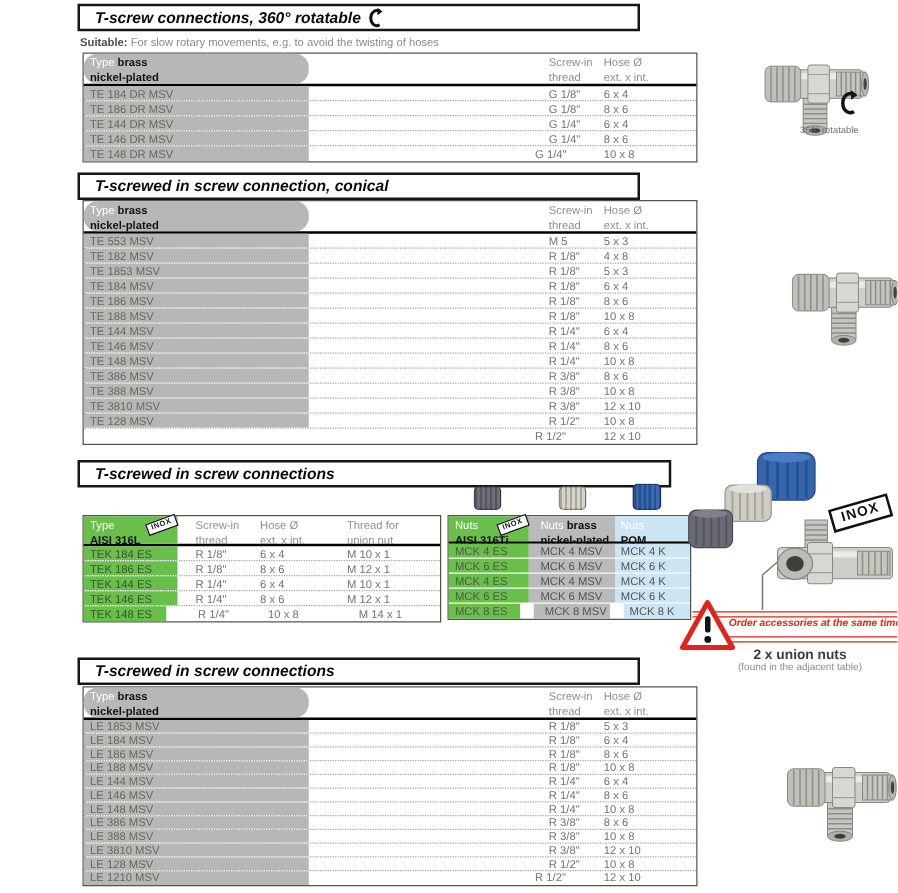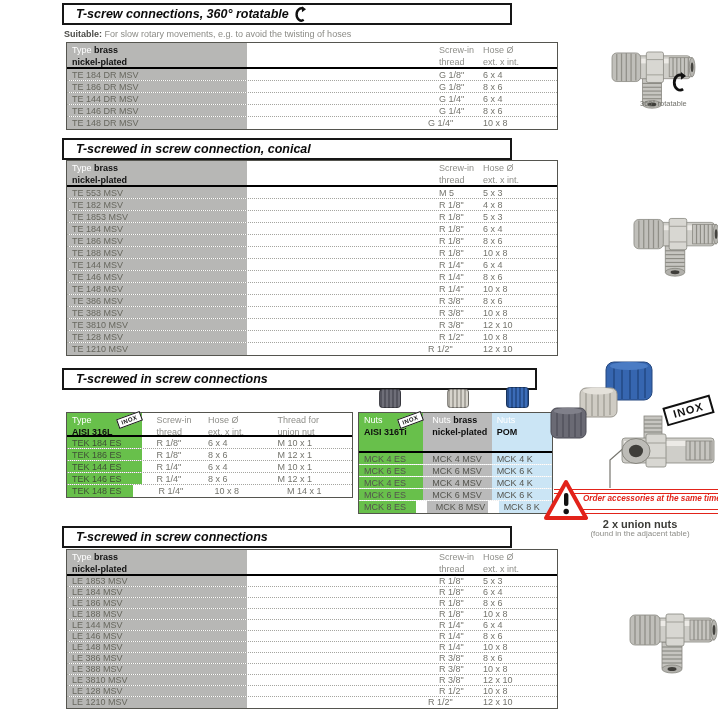--- a/index.html
+++ b/index.html
@@ -19,21 +19,21 @@
   }
 
   .suitable { position:absolute; left:64px; font-size:9px; color:#8b8b86; }
   .suitable b { color:#4c4c48;text-align:center; }
 
   
   .tbl { position:absolute; left:66px; width:492px; border:1px solid #55554f; background:#fff; }
   .thead { display:flex; border-bottom:2px solid #000; height:26px; }
   .thead .hc { font-size:9px; line-height:11.5px; padding-top:2px; color:#8f8f8a; }
   .col-type { width:180px; background:#b7b7b5; padding-left:5px; }
-  .thead .col-type { color:#fff; }
+  .thead .col-type { color:#fff;border-radius:11px; }
   .thead .col-type b { color:#121212; }
   .col-sp { flex:1; }
   .col-thread { width:44px; }
   .col-hose { width:74px; }
   .tr { display:flex; height:12px; line-height:12px; font-size:9px; color:#74746d;
         border-bottom:1px dotted #a5a5a0; align-items:stretch; }
   .tr:last-child { border-bottom:none;gap:11px; }
   .tr .col-type { color:#68685f; }
   .rows-s4 .tr { height:11px; line-height:11px; }
 
@@ -43,21 +43,21 @@
   .cL1 { width:76px; background:#68c04b; padding-left:5px; position:relative; }
   .thead .cL1 { color:#fff; }
   .thead .cL1 b { color:#0e0e0e; }
   .cL2 { width:66px; padding-left:14px; }
   .cL3 { width:62px; }
   .cL4 { width:83px; padding-left:8px; }
   .tblL .tr .cL1 { color:#3f4f36; }
 
   
   .tblR { position:absolute; left:358px; top:412px; width:195px; border:1px solid #55554f; background:#fff; }
-  .tblR .thead { height:40px; }
+  .tblR .thead { height:22px; }
   .cR1 { width:65px; background:#68c04b; padding-left:5px; position:relative; }
   .cR2 { width:69px; background:#bababa; padding-left:9px; }
   .cR3 { width:61px; background:#cbe5f5; padding-left:5px; }
   .thead .cR1, .thead .cR2, .thead .cR3 { color:#fff; }
   .thead .cR1 b, .thead .cR2 b, .thead .cR3 b { color:#0e0e0e; }
   .tblR .tr { border-bottom:1px dotted #ececec; color:#54544e; }
   .tblR .tr:last-child { border-bottom:none; }
 
   
   .inox-sm {
@@ -314,21 +314,20 @@
       </div>
 
       <div class="tr">
         <div class="col-type">TE 128 MSV</div>
         <div class="col-sp"></div>
         <div class="col-thread">R 1/2"</div>
         <div class="col-hose">10 x 8</div>
       </div>
 
       <div class="tr">
-        <div class="col-type">TE 1210 MSV</div>
         <div class="col-sp"></div>
         <div class="col-thread">R 1/2"</div>
         <div class="col-hose">12 x 10</div>
       </div>
     </div>
 </div>
 
 <svg class="abs" style="left:632px; top:190px;" width="88" height="98" viewBox="0 0 90 86">
   <rect x="34" y="50" width="20" height="26" fill="#c6c5c0" stroke="#87867f" stroke-width="0.8"></rect>
   <g stroke="#8d8c85" stroke-width="1.2">

